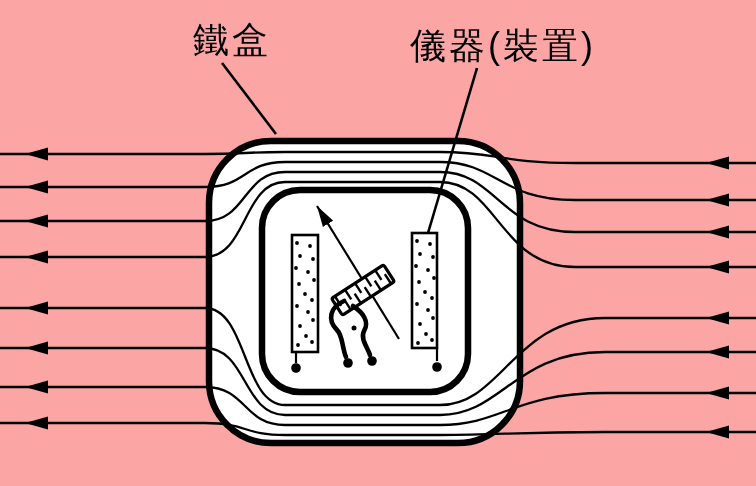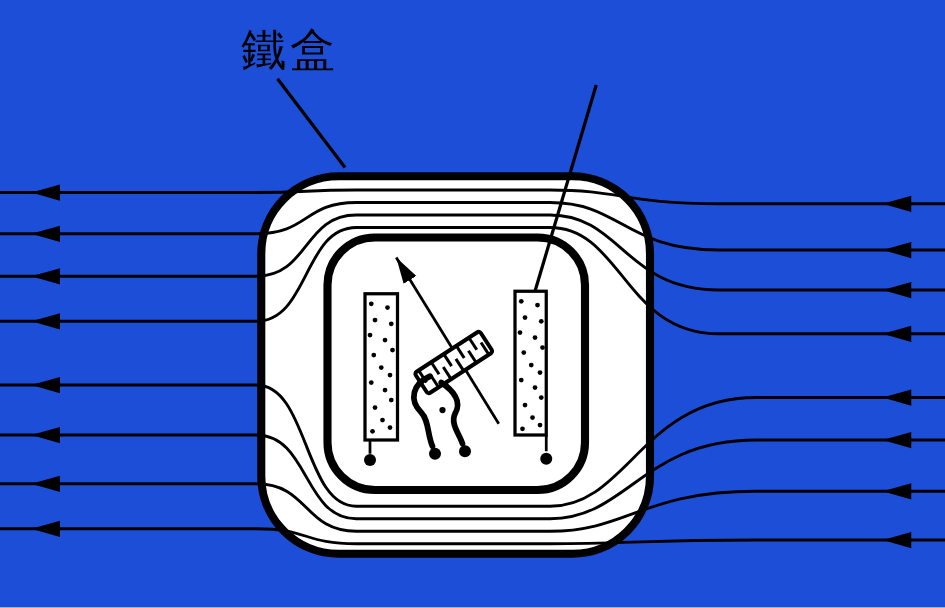--- a/index.html
+++ b/index.html
@@ -1,19 +1,19 @@
 <!DOCTYPE html>
 <html><head>
 <meta charset="utf-8">
 <style>
   html,body { margin:0; padding:0; background:#ffffff; }
   .stage {
     position:relative;
     width:756px; height:486px;
-    background:#1d4ed8;
+    background:#fca5a5;
     font-family:"Liberation Sans", sans-serif;
     overflow:hidden;
   }
   svg { position:absolute; left:0; top:0; }
   .fline  { fill:none; stroke:#000; stroke-width:2.3; }
   .farrow { fill:#000; stroke:none; }
   .wall   { fill:#ffffff; stroke:#000; stroke-width:6.5; }
   .plate  { fill:#ffffff; stroke:#000; stroke-width:2.6; }
   .stip   { fill:#000; }
   .leader { stroke:#000; stroke-width:2.6; fill:none; }
@@ -145,13 +145,14 @@
     <path class="leg" d="M 353 306 C 362 312 370 321 364 331 C 360 339 368 348 370 355"></path>
     <circle class="foot" cx="348" cy="363" r="4.8"></circle>
     <circle class="foot" cx="372" cy="361" r="4.8"></circle>
     <circle class="foot" cx="354" cy="328" r="2.5"></circle>
 
     <line class="leader" x1="222" y1="63" x2="276" y2="134"></line>
     <line class="leader" x1="477" y1="68" x2="428" y2="233"></line>
   </svg>
 
   <div class="cjk-label" style="left:193px; top:16px;">鐵盒</div>
+  <div class="cjk-label" style="left:410px; top:22px;">儀器(裝置)</div>
 </div>
 
 </body></html>

